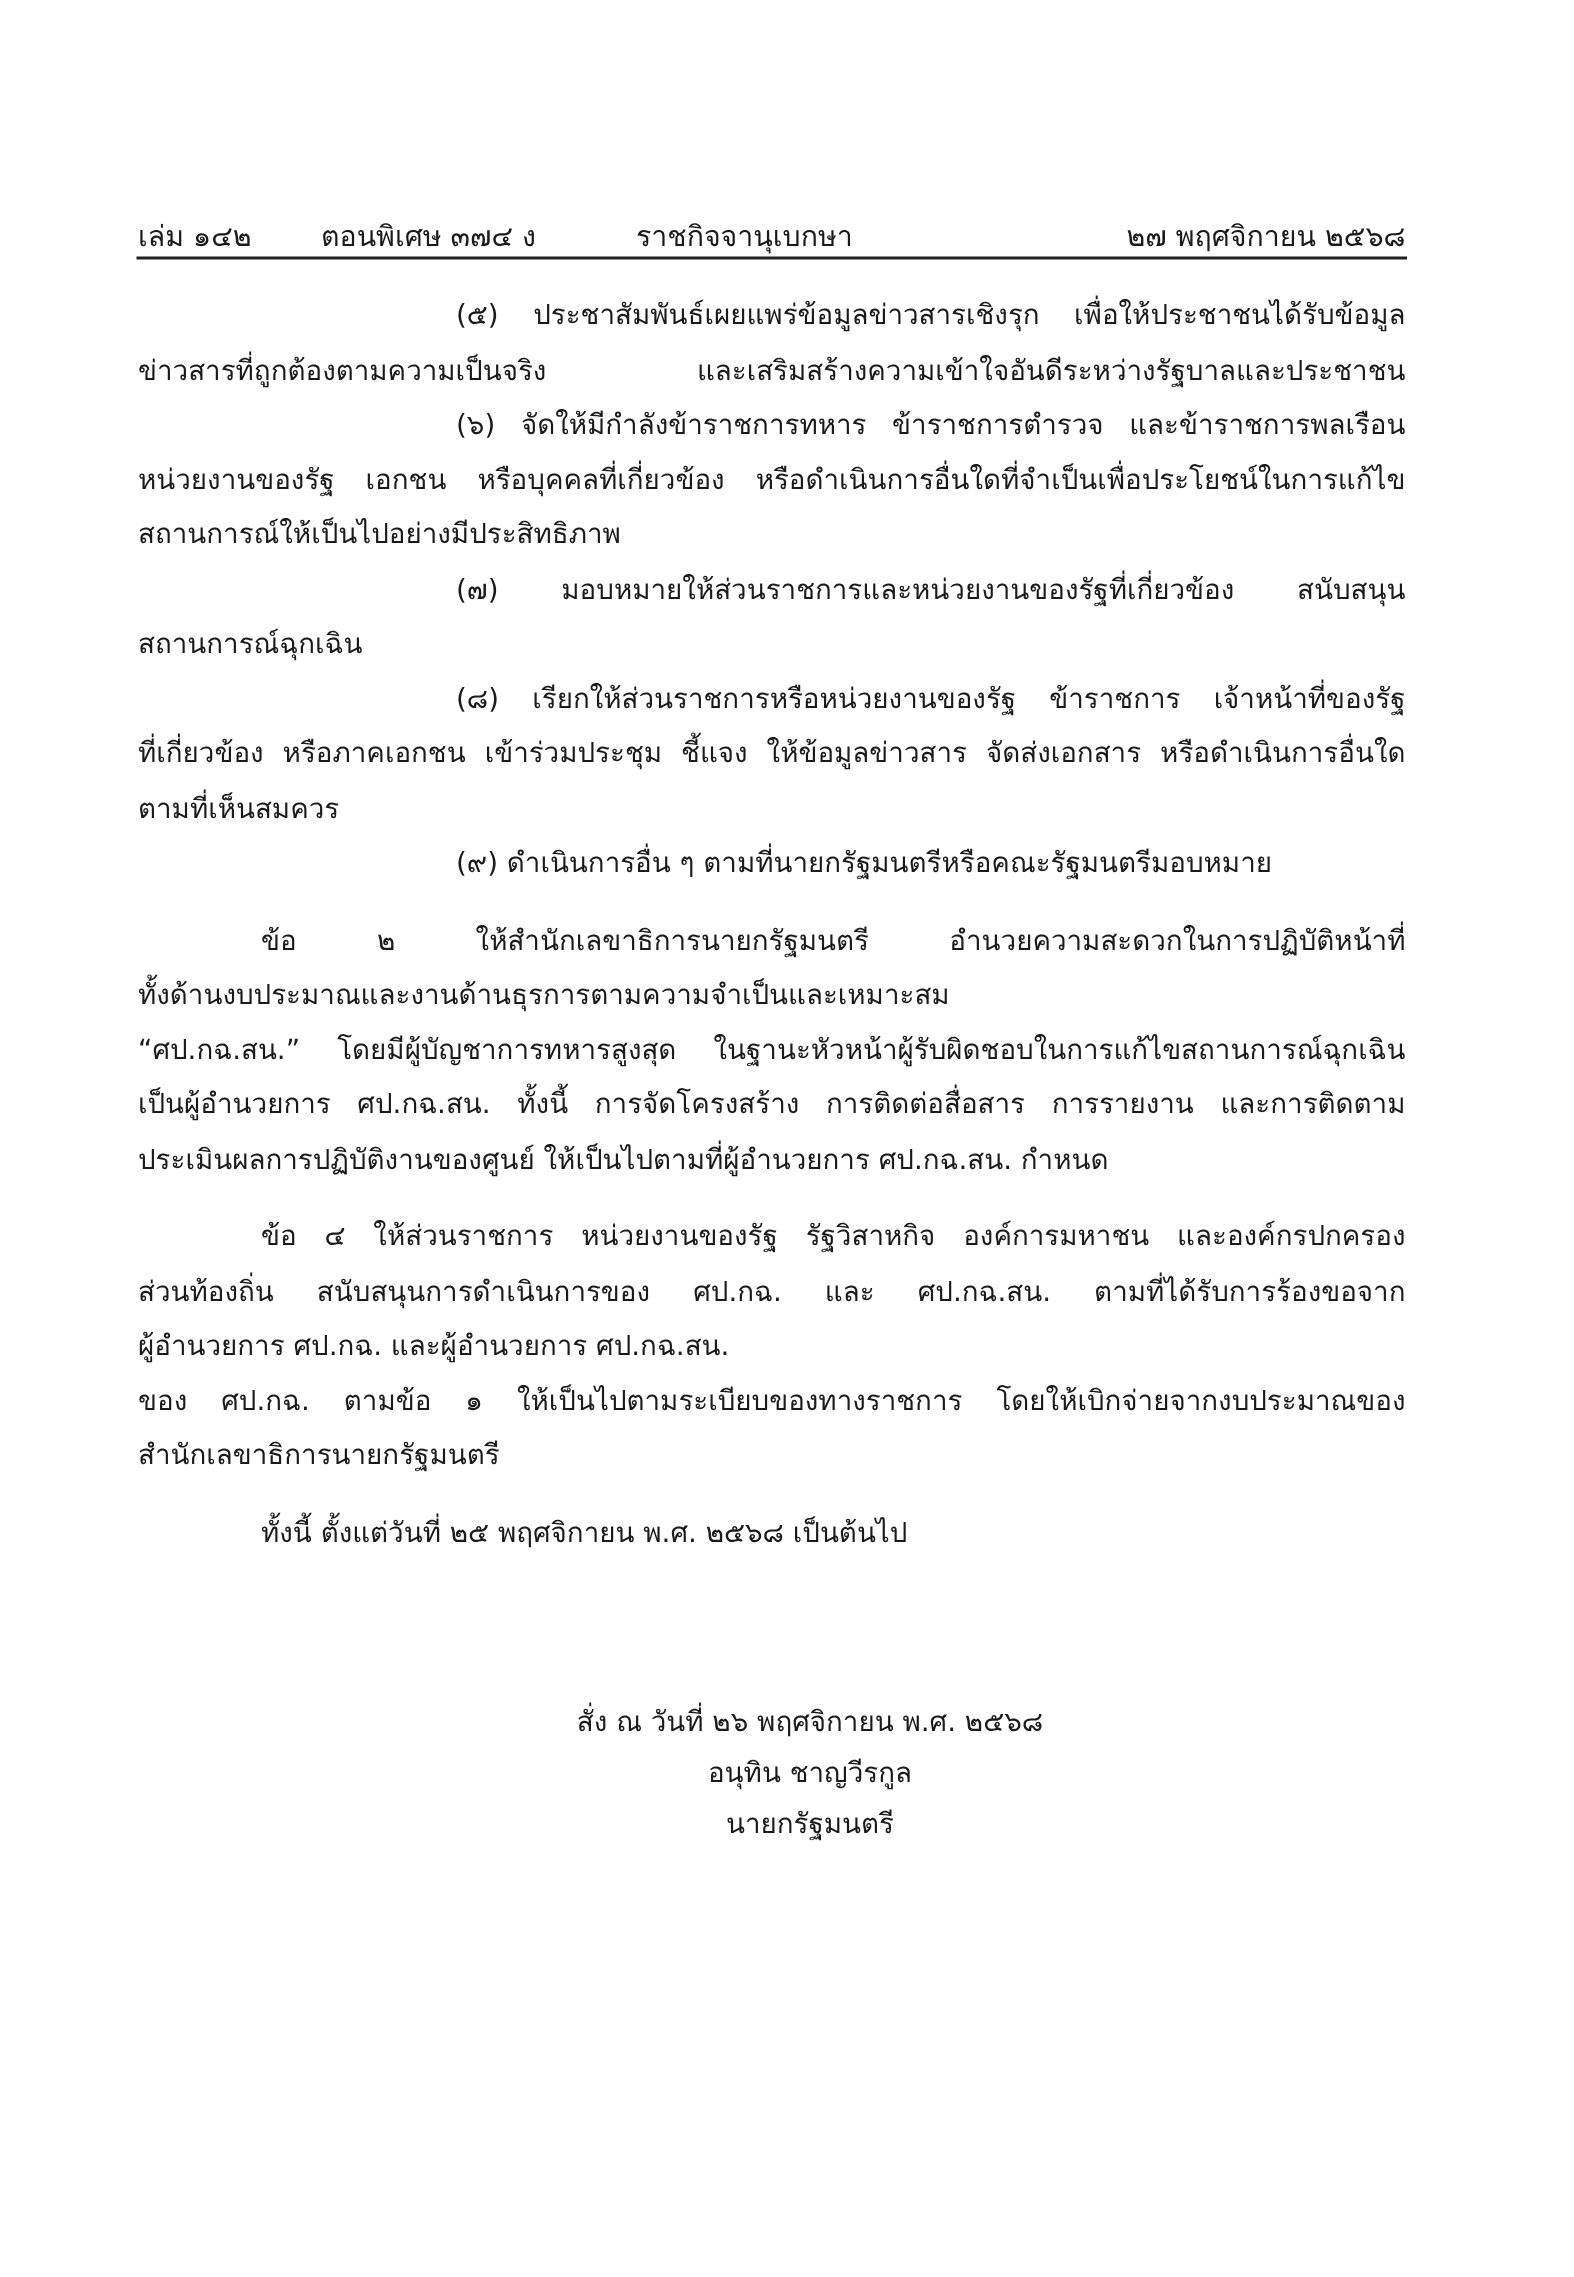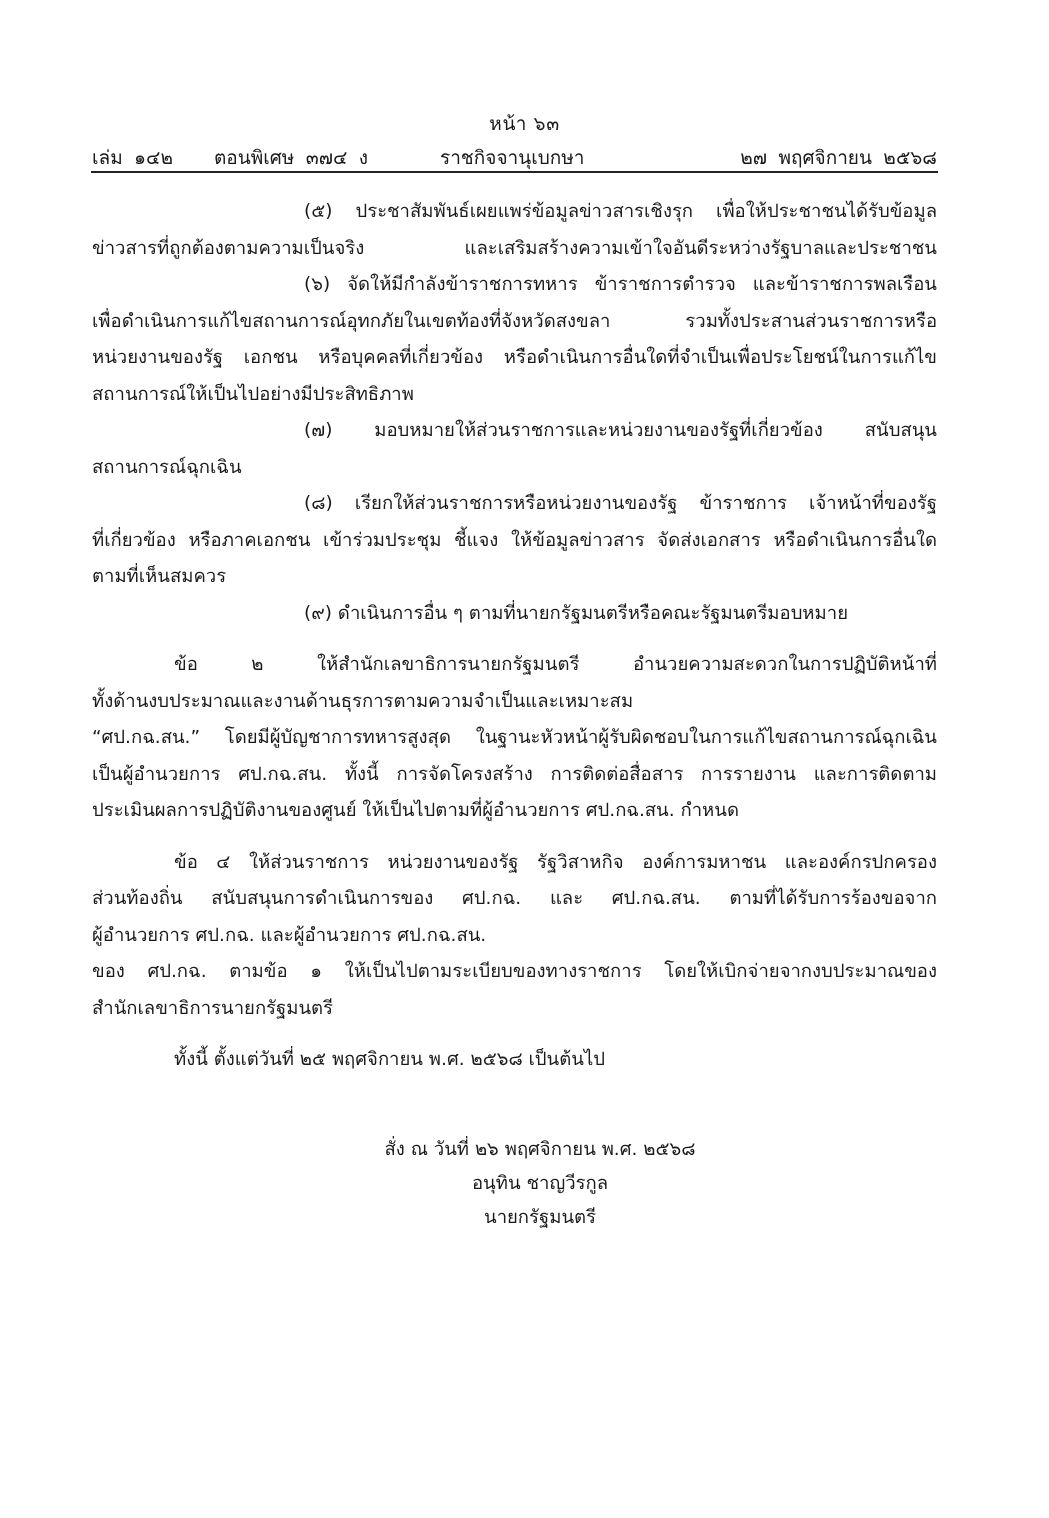--- a/index.html
+++ b/index.html
@@ -30,21 +30,20 @@
       font-size: 19px;
       letter-spacing: 0.5px;
     }
     .header-row {
       position: absolute;
       top: 142px;
       left: 92px;
       width: 845px;
       height: 30px;
       font-size: 19px;
-      font-family: Liberation Mono, monospace;
     }
     .header-row span {
       position: absolute;
       top: 0;
       white-space: nowrap;
     }
     .header-rule {
       position: absolute;
       top: 171px;
       left: 91px;
@@ -84,37 +83,35 @@
       line-height: 34px;
       white-space: nowrap;
       text-align: center;
     }
   </style>
 </head>
 <body>
 
 <div class="page">
 
-  <div class="page-number">หน้า ๖๓</div>
 
   <div class="header-row">
     <span style="left:0;">เล่ม ๑๔๒</span>
     <span style="left:122px;">ตอนพิเศษ ๓๗๔ ง</span>
-    <span style="left:348px;">ราชกิจจานุเบกษา</span>
+    <span style="left:332px;">ราชกิจจานุเบกษา</span>
     <span style="right:0;">๒๗ พฤศจิกายน ๒๕๖๘</span>
   </div>
   <div class="header-rule"></div>
 
   <div class="body">
 
     <div class="line justify ind-item">(๕)   ประชาสัมพันธ์เผยแพร่ข้อมูลข่าวสารเชิงรุก เพื่อให้ประชาชนได้รับข้อมูล</div>
     <div class="line justify">ข่าวสารที่ถูกต้องตามความเป็นจริง และเสริมสร้างความเข้าใจอันดีระหว่างรัฐบาลและประชาชน</div>
 
     <div class="line justify ind-item">(๖)   จัดให้มีกำลังข้าราชการทหาร ข้าราชการตำรวจ และข้าราชการพลเรือน</div>
-    <div class="line justify">เพื่อดำเนินการแก้ไขสถานการณ์อุทกภัยในเขตท้องที่จังหวัดสงขลา รวมทั้งประสานส่วนราชการหรือ</div>
     <div class="line justify">หน่วยงานของรัฐ เอกชน หรือบุคคลที่เกี่ยวข้อง หรือดำเนินการอื่นใดที่จำเป็นเพื่อประโยชน์ในการแก้ไข</div>
     <div class="line">สถานการณ์ให้เป็นไปอย่างมีประสิทธิภาพ</div>
 
     <div class="line justify ind-item">(๗)   มอบหมายให้ส่วนราชการและหน่วยงานของรัฐที่เกี่ยวข้อง สนับสนุน</div>
     <div class="line">สถานการณ์ฉุกเฉิน</div>
 
     <div class="line justify ind-item">(๘)   เรียกให้ส่วนราชการหรือหน่วยงานของรัฐ ข้าราชการ เจ้าหน้าที่ของรัฐ</div>
     <div class="line justify">ที่เกี่ยวข้อง หรือภาคเอกชน เข้าร่วมประชุม ชี้แจง ให้ข้อมูลข่าวสาร จัดส่งเอกสาร หรือดำเนินการอื่นใด</div>
     <div class="line">ตามที่เห็นสมควร</div>
 

